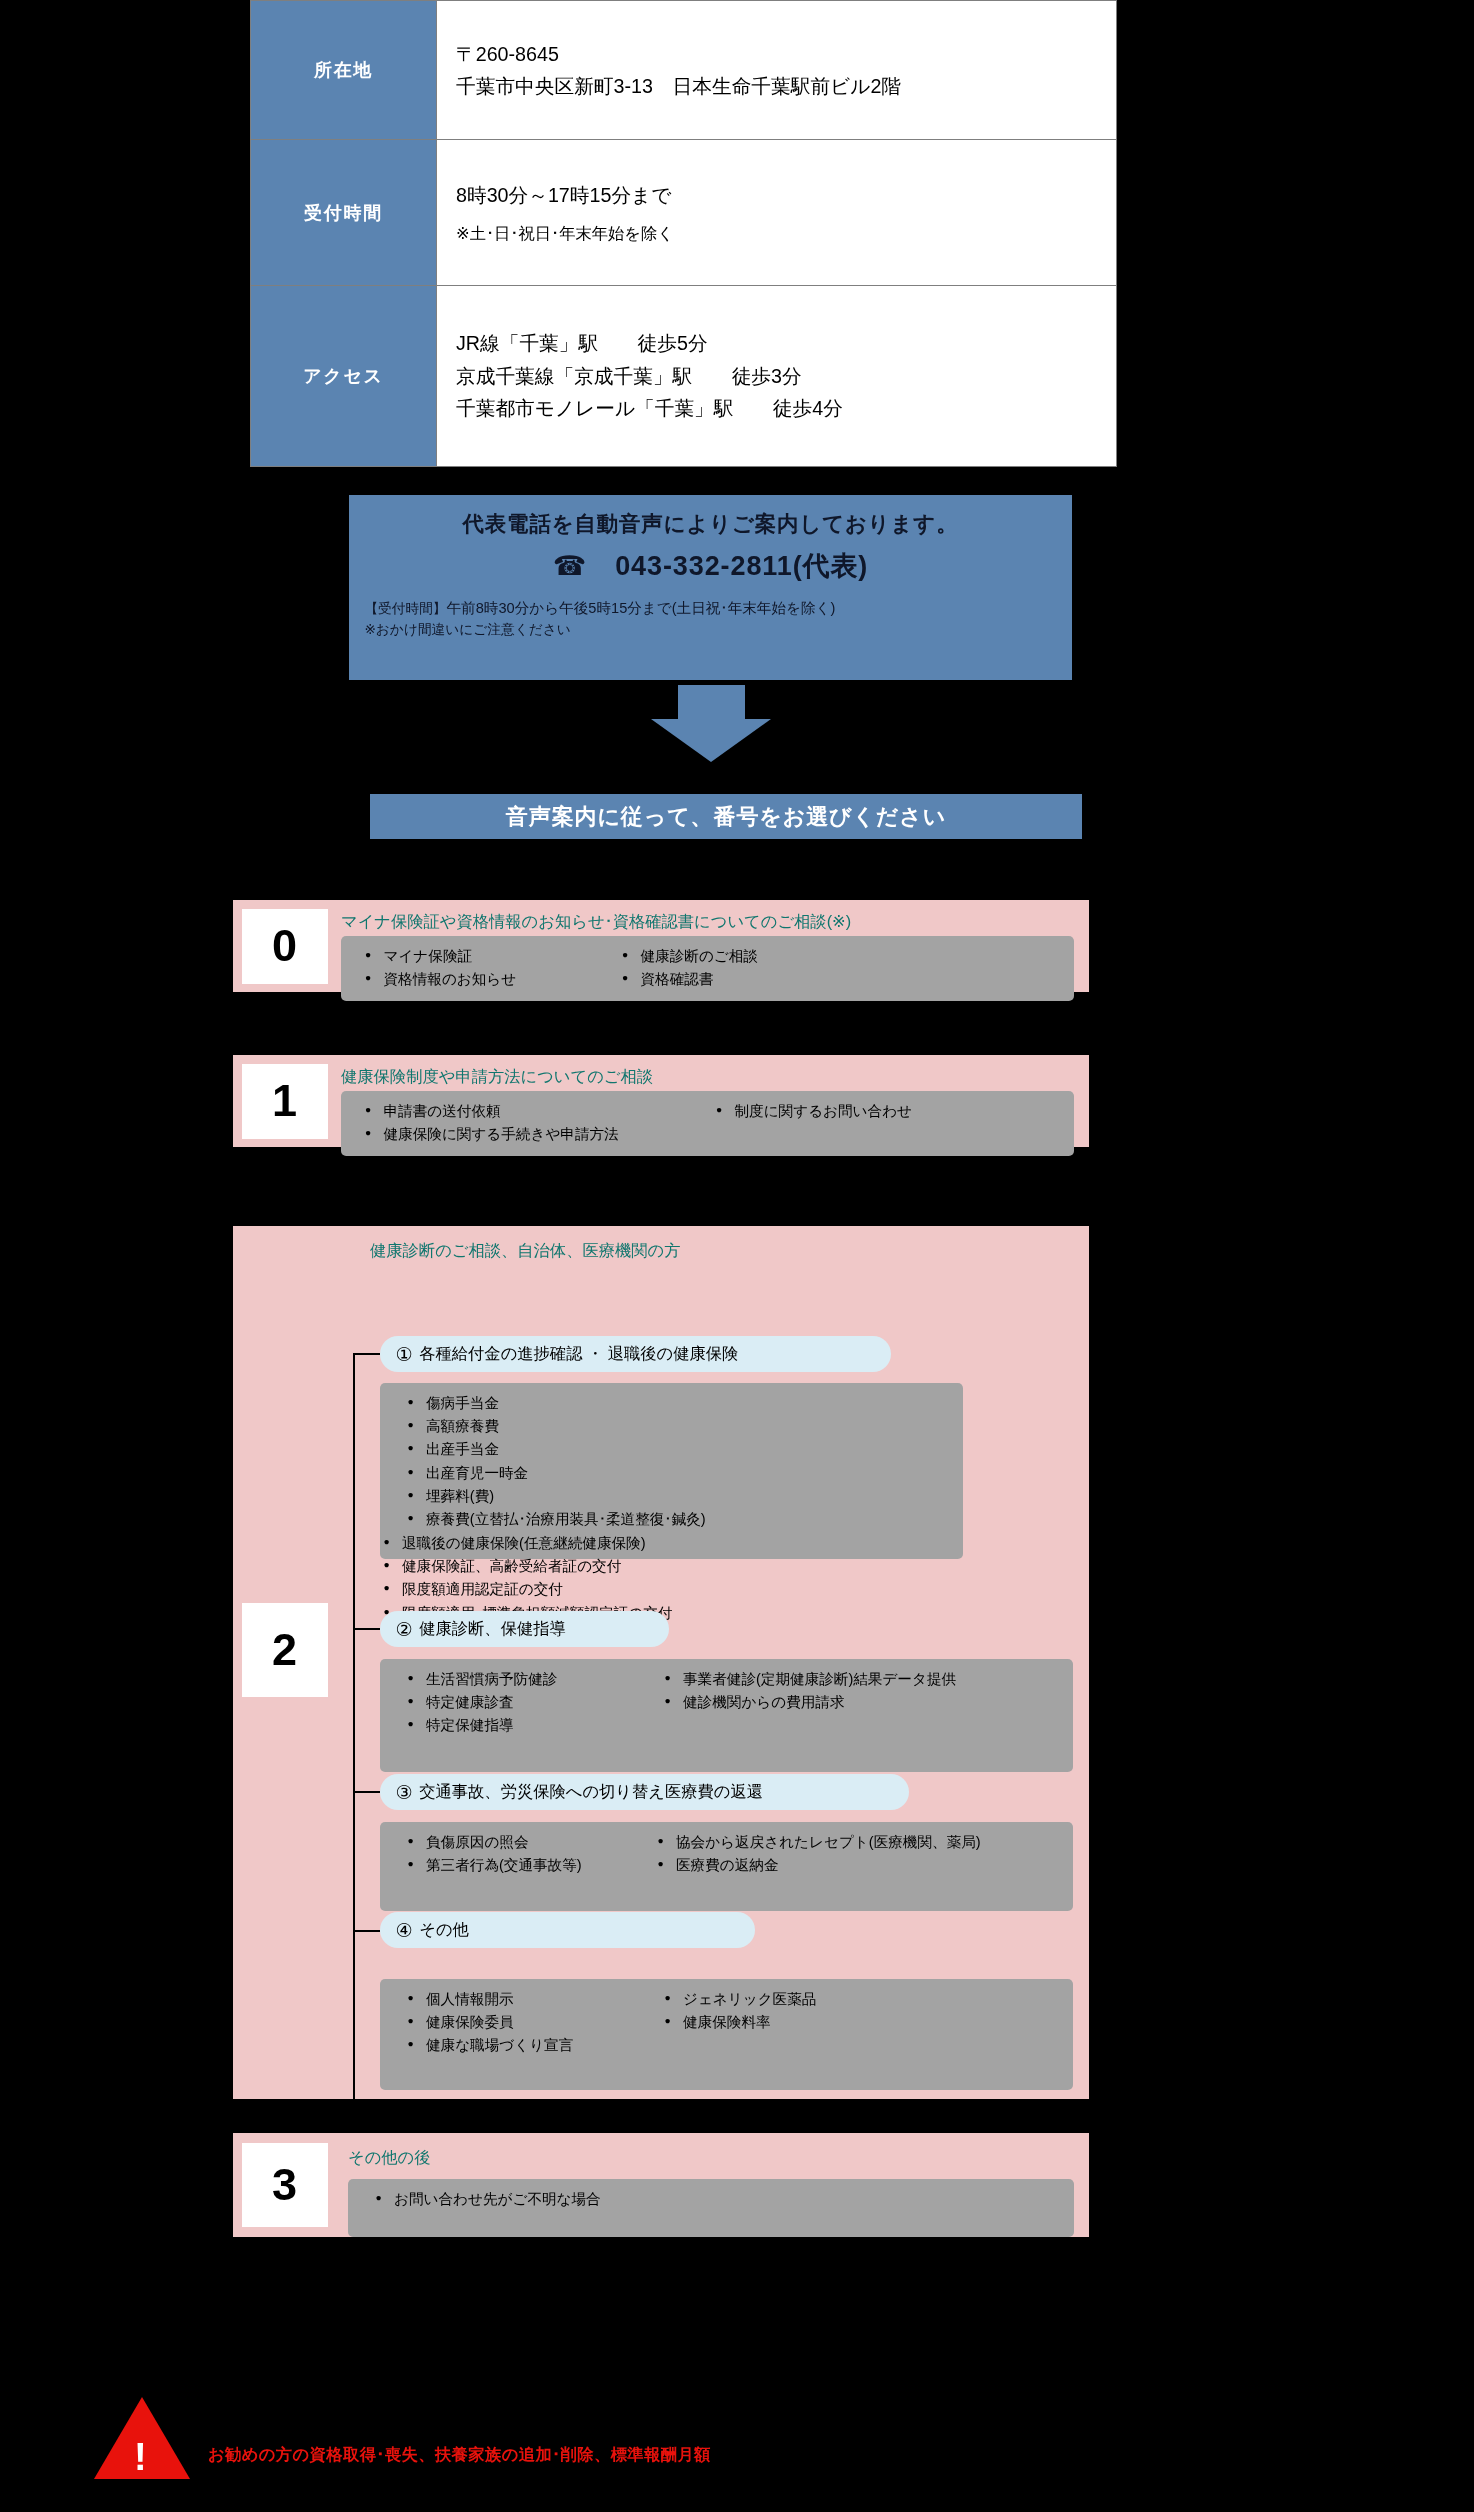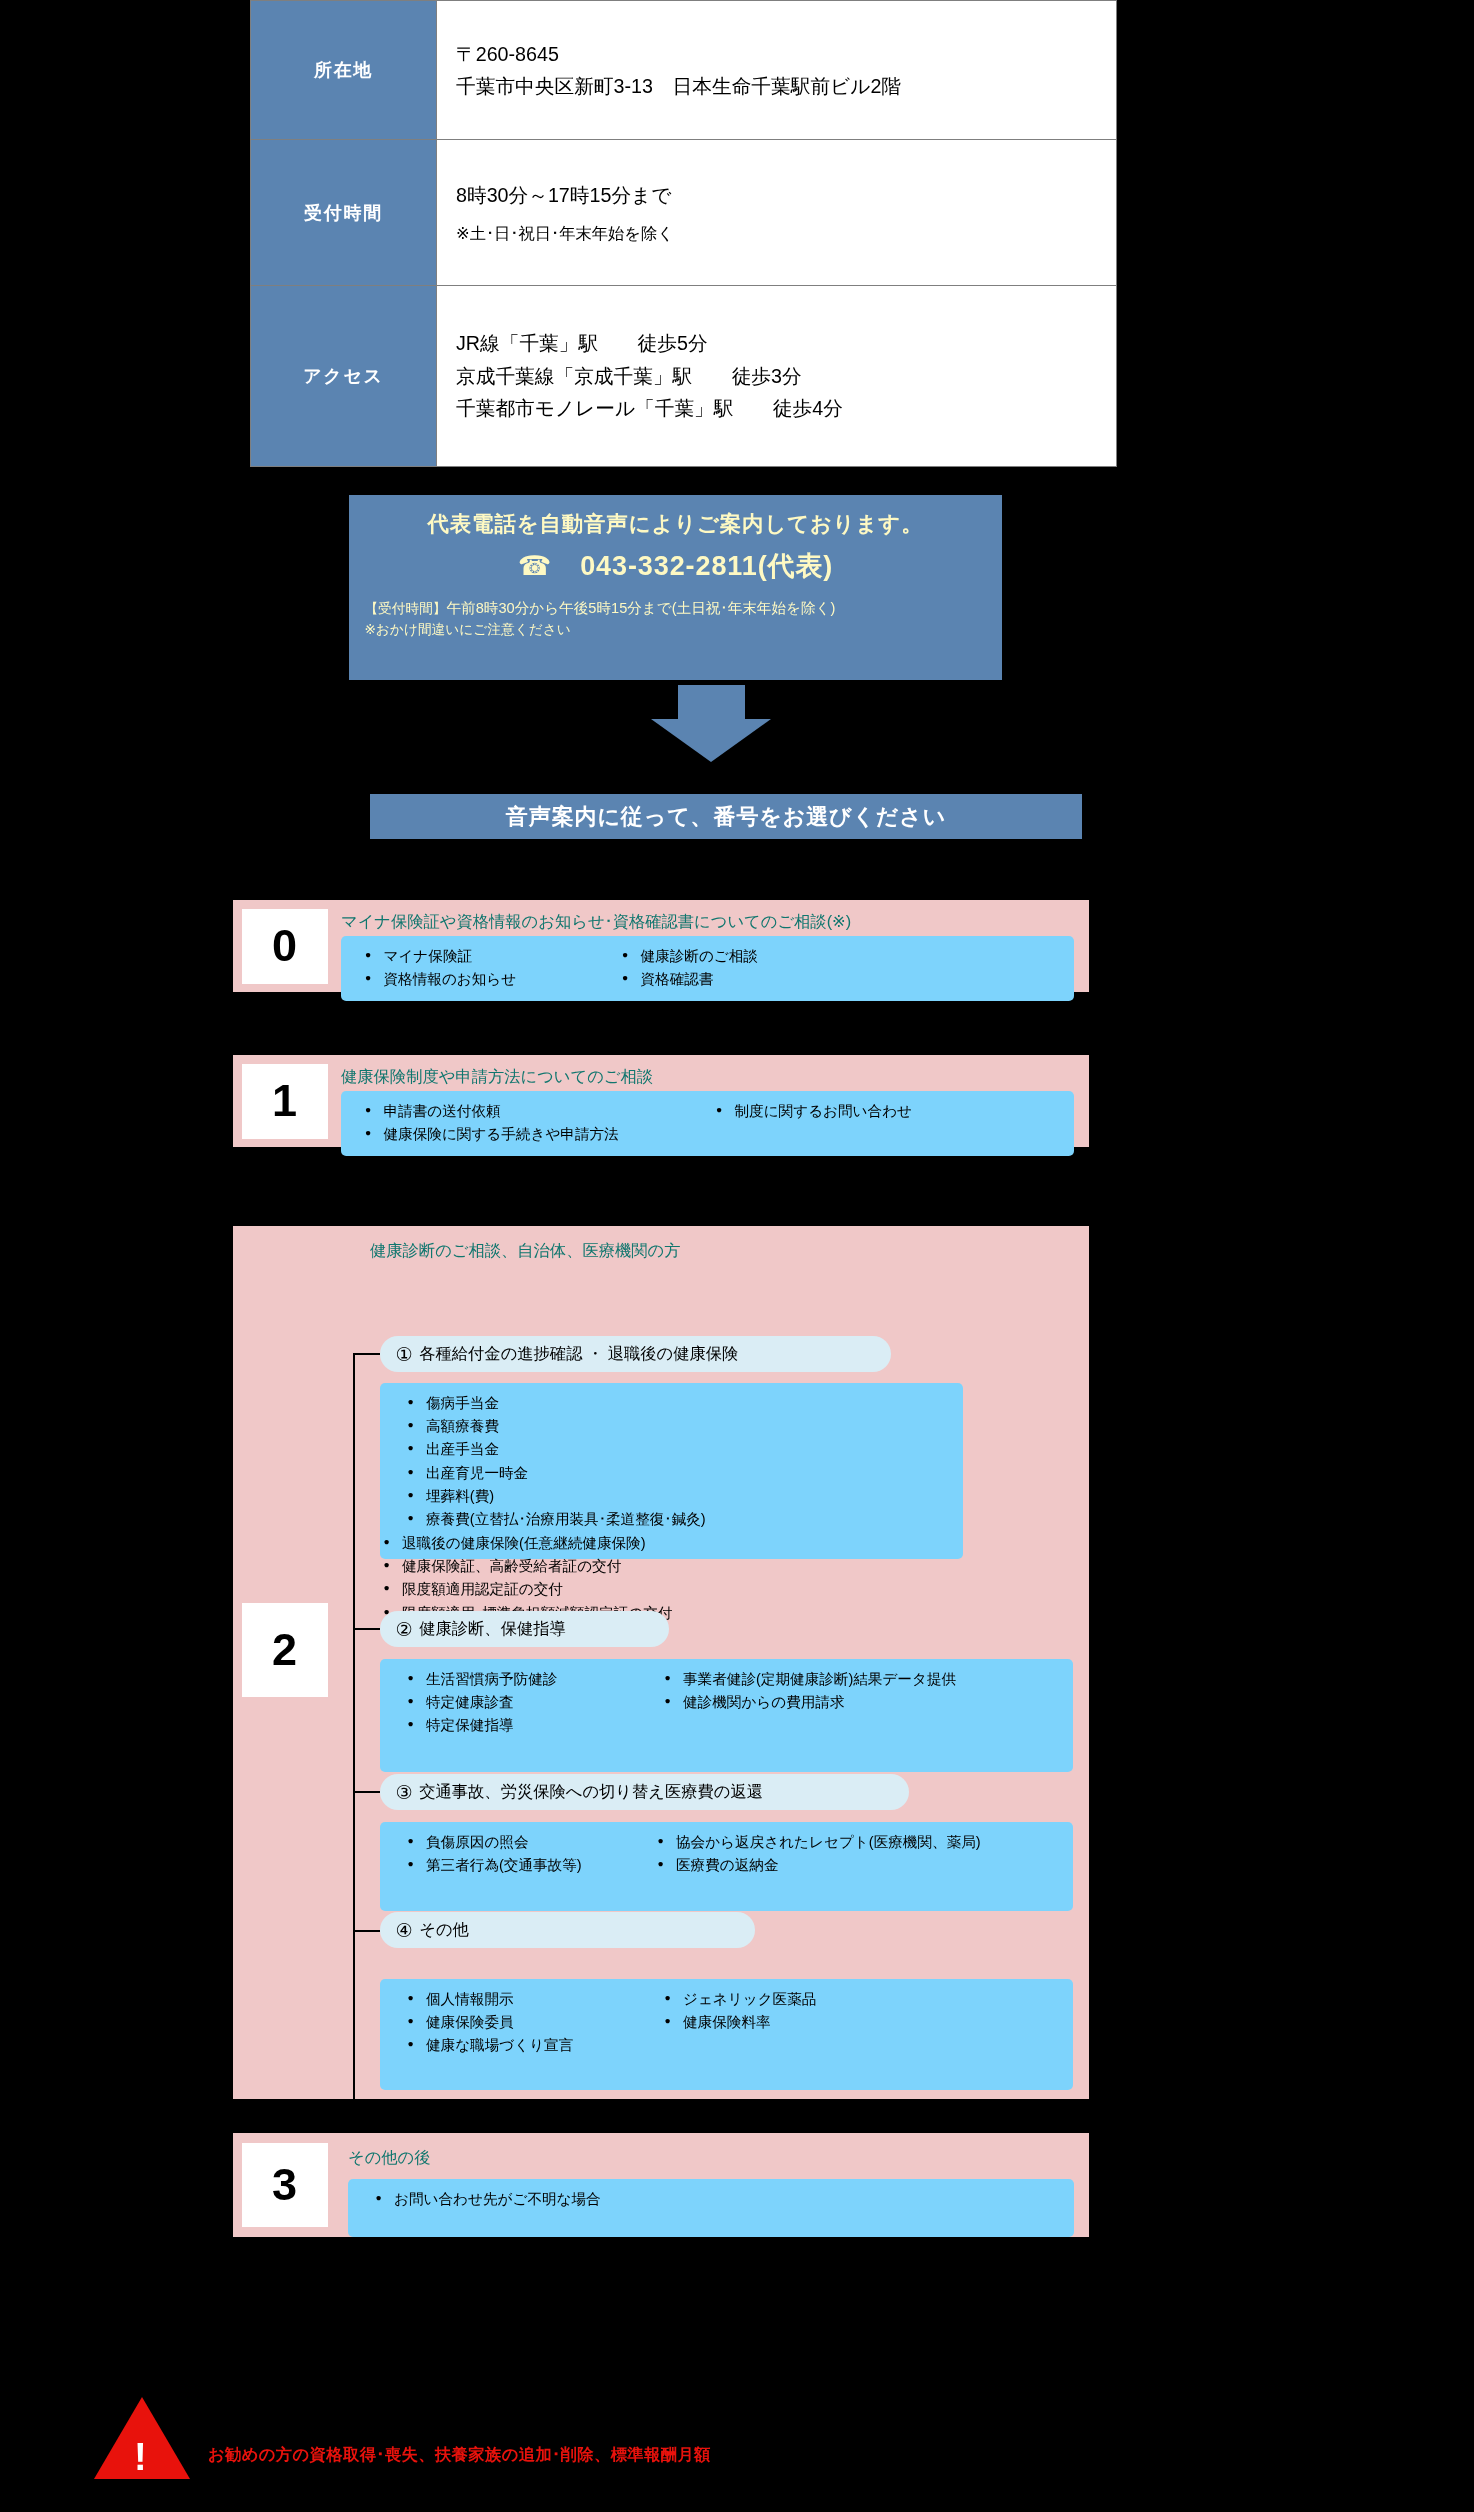--- a/index.html
+++ b/index.html
@@ -10,21 +10,21 @@
   .info-table{position:absolute;left:250px;top:0px;width:867px;border-collapse:collapse;background:#fff;}
   .info-table td{border:0.9px solid #7f7f7f;vertical-align:middle;}
   .info-head{background:#5b84b1;color:#fff;font-weight:bold;font-size:18px;text-align:center;width:183px;letter-spacing:1.7px;}
   .info-body{background:#fff;padding:12px 19px;font-size:19.7px;line-height:1.65;}
   .info-body .small{font-size:16.3px;}
   .row-h1{height:139px;}
   .row-h2{height:146px;}
   .row-h3{height:181px;}
 
   
-  .phone-box{position:absolute;left:349px;top:495px;width:653px;height:185px;background:#5b84b1;color:#fef9c3;}
+  .phone-box{position:absolute;left:349px;top:495px;width:723px;height:185px;background:#5b84b1;color:#0f172a;}
   .phone-title{font-size:21.4px;font-weight:bold;text-align:center;padding-top:13.7px;letter-spacing:0.9px;}
   .phone-num{font-size:27px;font-weight:bold;text-align:center;padding-top:10.3px;letter-spacing:0.9px;}
   .phone-sub{font-size:14.6px;padding:13.7px 0 0 15.4px;line-height:1.5;}
   .phone-sub2{font-size:13.7px;padding:1.7px 0 0 15.4px;}
   .phone-label{font-size:13.7px;}
 
   
   .arrow{position:absolute;left:651px;top:685px;width:120px;height:77px;}
   .arrow .stem{position:absolute;left:26.5px;top:0;width:67px;height:36px;background:#5b84b1;}
   .arrow .head{position:absolute;left:0;top:34px;width:0;height:0;border-left:60px solid transparent;border-right:60px solid transparent;border-top:43px solid #5b84b1;}
@@ -39,21 +39,21 @@
   .sec-2{left:233px;top:1226px;width:856px;height:873px;}
   .sec-3{left:233px;top:2133px;width:856px;height:104px;}
 
   .numbox{position:absolute;background:#fff;display:flex;align-items:center;justify-content:center;font-size:45px;font-weight:bold;color:#000;}
   .num-0{left:8.6px;top:8.6px;width:86px;height:75px;}
   .num-1{left:8.6px;top:8.6px;width:86px;height:75px;}
   .num-2{left:8.6px;top:377px;width:86px;height:94px;}
   .num-3{left:8.6px;top:10.3px;width:86px;height:84px;}
 
   .sec-head{position:absolute;font-size:16.3px;line-height:1.5;color:#0f766e;}
-  .bullet-box{position:absolute;background:#7dd3fc;border-radius:5.1px;padding:8.6px 0;}
+  .bullet-box{position:absolute;background:#a3a3a3;border-radius:5.1px;padding:8.6px 0;}
   .blist{display:flex;flex-wrap:wrap;}
   .bcol{display:flex;flex-direction:column;}
   .bitem{font-size:14.6px;line-height:1.6;padding-left:22px;position:relative;white-space:nowrap;}
   .bitem:before{content:"\25CF";position:absolute;left:3.4px;top:0;font-size:10.3px;line-height:1.9;}
 
   
   .subhead{position:absolute;background:#daedf5;border-radius:19px;height:36px;display:flex;align-items:center;padding-left:15.4px;font-size:16.3px;font-weight:normal;}
   .circnum{font-size:19px;margin-right:6.8px;}
 
   

